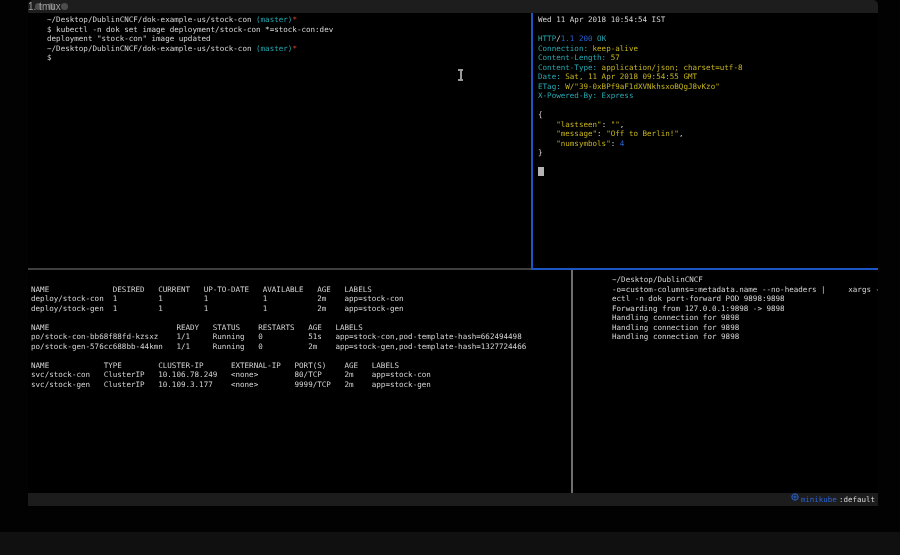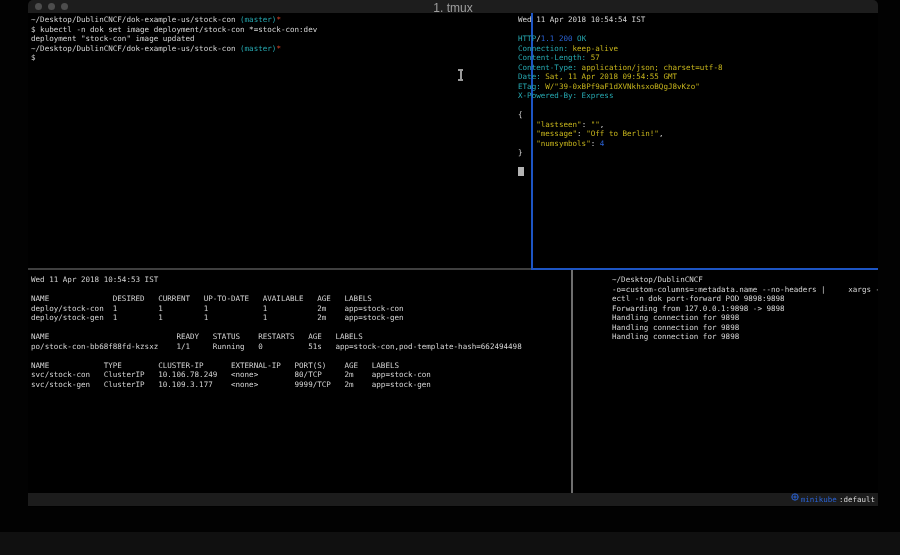--- a/index.html
+++ b/index.html
@@ -5,36 +5,36 @@
   html,body{margin:0;padding:0;background:#000;}
   .desktop{position:relative;width:900px;height:555px;background:#020202;overflow:hidden;
            font-family:"DejaVu Sans Mono",monospace;}
   .bottom-strip{position:absolute;left:0;top:532px;width:900px;height:23px;background:#101010;}
   .window{position:absolute;left:28px;top:0;width:850px;height:507px;background:#000;
           border-radius:5px 5px 0 0;overflow:hidden;}
   .titlebar{position:absolute;left:0;top:0;width:850px;height:13px;background:#1d1d1d;
             border-bottom:1px solid #000;}
   .lights{position:absolute;left:7px;top:3px;display:flex;gap:6px;}
   .light{width:7px;height:7px;border-radius:50%;background:#4d4d4d;}
-  .title{position:absolute;left:0;top:1px;width:100%;text-align:center;
-         font-family:"Liberation Sans",sans-serif;font-size:12px;color:#9e9e9e;}
+  .title{position:absolute;left:0;top:1px;width:100%;text-align:left;
+         font-family:"Liberation Sans",sans-serif;font-size:10px;color:#9e9e9e;}
   .pane{position:absolute;overflow:hidden;font-size:7.55px;line-height:9.5px;color:var(--fg);}
   .tline{white-space:pre;height:9.5px;}
   .c-fg{color:var(--fg);}
   .c-cyan{color:var(--cyan);}
   .c-yellow{color:var(--yellow);}
   .c-blue{color:var(--blue);}
   .c-red{color:var(--red);}
   .c-cursor{display:inline-block;width:6px;height:8.5px;background:#b4b4b4;}
   .bv-top{position:absolute;left:503px;top:13px;width:2px;height:257px;background:var(--border_active);}
   .bh-left{position:absolute;left:0;top:268px;width:503px;height:2px;background:var(--border_inactive);}
   .bh-right{position:absolute;left:503px;top:268px;width:347px;height:2px;background:var(--border_active);}
   .bv-bottom{position:absolute;left:543px;top:270px;width:1.5px;height:223px;background:#6e6e6e;}
-  .p-tl{left:0;top:13px;width:503px;height:255px;padding:2px 0 11px 3px;}
-  .p-tr{left:478px;top:13px;width:345px;height:255px;padding:2px 0 0 12px;}
+  .p-tl{left:16px;top:13px;width:503px;height:255px;padding:2px 0 11px 3px;}
+  .p-tr{left:505px;top:13px;width:345px;height:255px;padding:2px 0 0 5px;}
   .p-bl{left:0;top:270px;width:543px;height:223px;padding:5px 0 0 3px;}
   .p-br{left:545px;top:270px;width:305px;height:223px;padding:5px 0 0 3px;margin-left:36px;}
   .statusbar{position:absolute;left:0;top:493px;width:850px;height:13px;background:#1c1c1c;
              font-size:7.5px;line-height:13px;}
   .sb-left{position:absolute;left:6px;top:0;display:flex;align-items:center;height:13px;margin-top:43px;}
   .session-chip{background:var(--accent_blue);color:#0a1f44;padding:0 3px;height:11px;
                 line-height:11px;margin-right:4px;font-weight:bold;}
   .window-label{color:#d6d6d6;}
   .sb-right{position:absolute;right:3px;top:0;display:flex;align-items:flex-start;height:13px;gap:2px;}
   .ctx{color:var(--blue);}
@@ -88,28 +88,28 @@
         <div class="tline"><span class="c-fg">    </span><span class="c-yellow">"numsymbols"</span><span class="c-fg">: </span><span class="c-blue">4</span></div>
         <div class="tline"><span class="c-fg">}</span></div>
         <div class="tline">&nbsp;</div>
         <div class="tline"><span class="c-cursor">&nbsp;</span></div>
       </div>
 
     <div class="bh-left"></div>
     <div class="bh-right"></div>
 
     <div class="pane p-bl">
-        <div class="tline"><span class="c-fg">Wed 11 Apr 2018 10:54:53 IST</span></div>
         <div class="tline">&nbsp;</div>
         <div class="tline"><span class="c-fg">NAME              DESIRED   CURRENT   UP-TO-DATE   AVAILABLE   AGE   LABELS</span></div>
         <div class="tline"><span class="c-fg">deploy/stock-con  1         1         1            1           2m    app=stock-con</span></div>
         <div class="tline"><span class="c-fg">deploy/stock-gen  1         1         1            1           2m    app=stock-gen</span></div>
         <div class="tline">&nbsp;</div>
         <div class="tline"><span class="c-fg">NAME                            READY   STATUS    RESTARTS   AGE   LABELS</span></div>
         <div class="tline"><span class="c-fg">po/stock-con-bb68f88fd-kzsxz    1/1     Running   0          51s   app=stock-con,pod-template-hash=662494498</span></div>
+        <div class="tline"><span class="c-fg">po/stock-gen-576cc688bb-44kmn   1/1     Running   0          2m    app=stock-gen,pod-template-hash=1327724466</span></div>
         <div class="tline">&nbsp;</div>
         <div class="tline"><span class="c-fg">NAME            TYPE        CLUSTER-IP      EXTERNAL-IP   PORT(S)    AGE   LABELS</span></div>
         <div class="tline"><span class="c-fg">svc/stock-con   ClusterIP   10.106.78.249   &lt;none&gt;        80/TCP     2m    app=stock-con</span></div>
         <div class="tline"><span class="c-fg">svc/stock-gen   ClusterIP   10.109.3.177    &lt;none&gt;        9999/TCP   2m    app=stock-gen</span></div>
       </div>
 
     <div class="bv-bottom"></div>
 
     <div class="pane p-br">
         <div class="tline"><span class="c-fg">~/Desktop/DublinCNCF</span></div>

